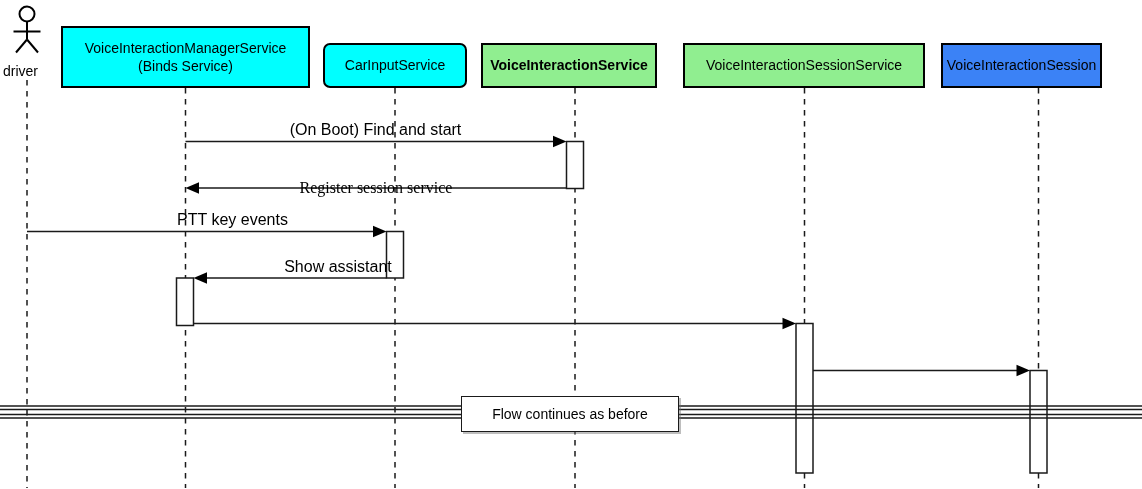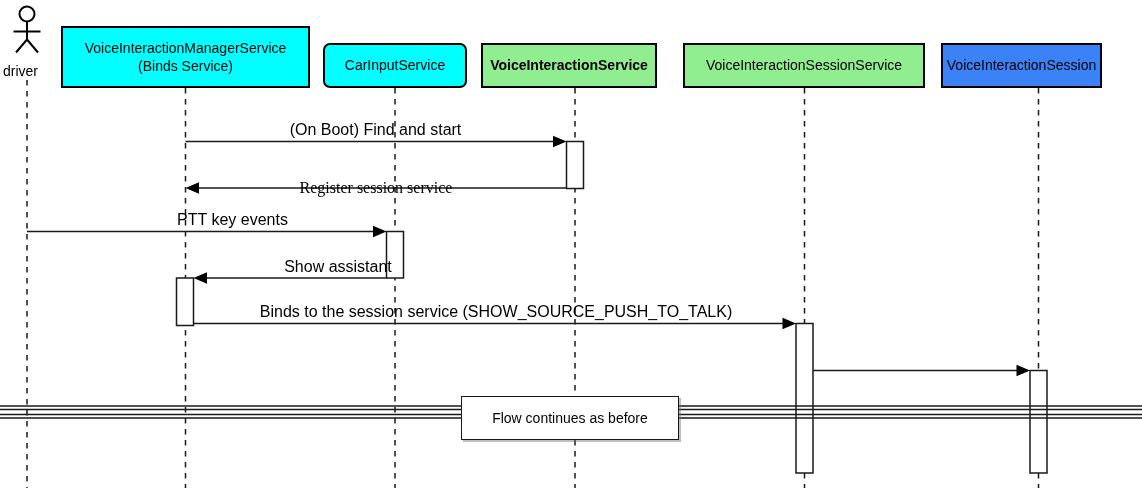--- a/index.html
+++ b/index.html
@@ -25,21 +25,21 @@
     transform:translateX(-50%);
     white-space:nowrap;
     font-size:16px;line-height:16px;
   }
   .actor-label{
     position:absolute;left:3px;top:63px;width:48px;
     text-align:left;font-size:14px;
   }
   .divider-box{
     position:absolute;
-    left:461px;top:396px;width:218px;height:44px;
+    left:461px;top:396px;width:218px;height:36px;
     box-sizing:border-box;
     background:#fff;border:1.5px solid #1a1a1a;
     box-shadow:2px 2px 0 rgba(110,110,110,.45);
     display:flex;align-items:center;justify-content:center;
     font-size:14px;white-space:nowrap;
   }
 </style>
 </head>
 <body>
 
@@ -121,20 +121,19 @@
   </div>
 
   <div class="msg-label" style="left:375.5px;top:122px;">(On Boot) Find and start</div>
 
   <div class="msg-label" style="left:376px;top:180px;font-family:Liberation Serif, serif;">Register session service</div>
 
   <div class="msg-label" style="left:206.5px;top:212px;margin-left:26px;">PTT key events</div>
 
   <div class="msg-label" style="left:290px;top:258.5px;margin-left:48px;">Show assistant</div>
 
-  <div class="msg-label" style="left:496px;top:304px;">Binds to the session service (SHOW_SOURCE_PUSH_TO_TALK)</div>
 
 
   <div class="divider-box">
     <span>Flow continues as before</span>
   </div>
 
 </div>
 
 </body></html>

